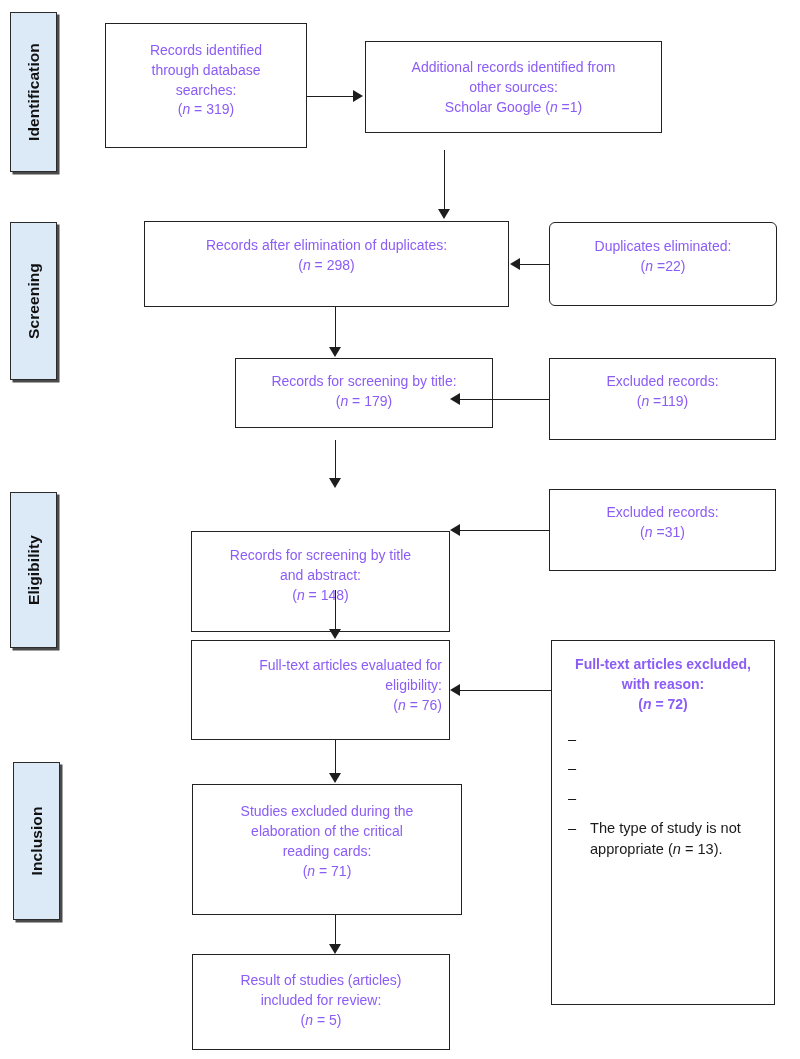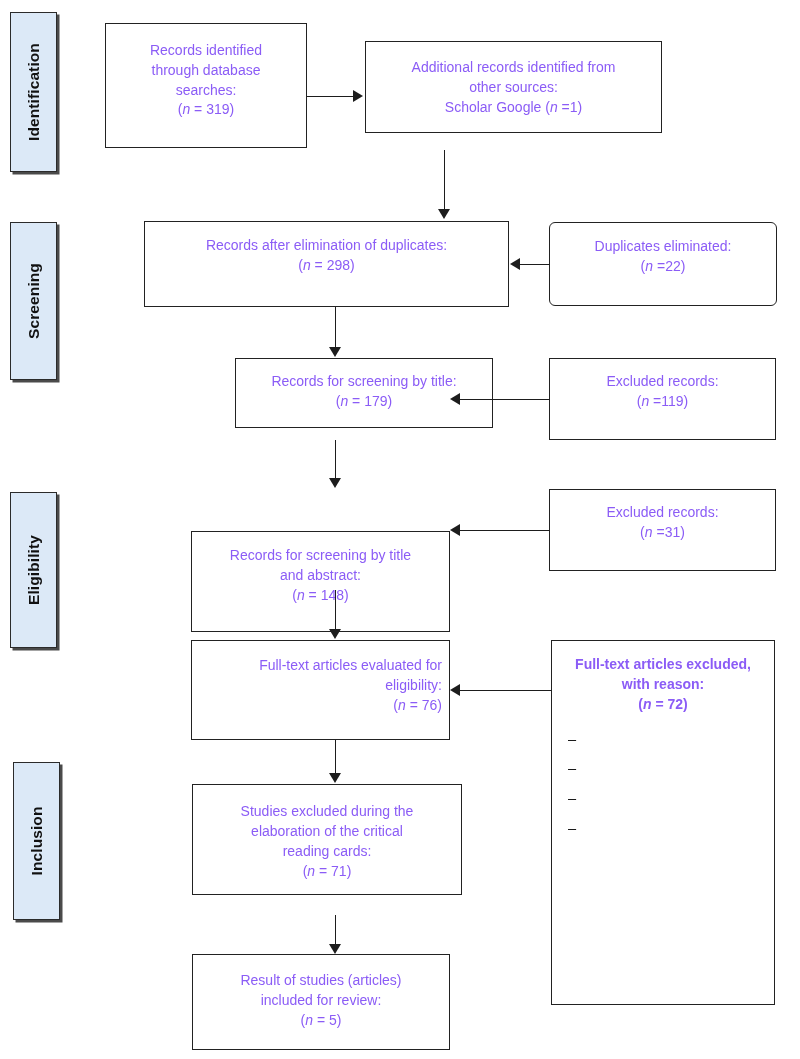--- a/index.html
+++ b/index.html
@@ -203,25 +203,26 @@
         <span class="reason-dash">–</span>
       </div>
       <div class="reason-item">
         <span class="reason-dash">–</span>
       </div>
       <div class="reason-item">
         <span class="reason-dash">–</span>
       </div>
       <div class="reason-item">
         <span class="reason-dash">–</span>
+        <span class="reason-text">The type of study is not appropriate (<em class="n">n</em> = 13).</span>
       </div>
     </div>
   </div>
 
-  <div class="box" style="left:192px; top:784px; width:270px; height:111px;">
+  <div class="box" style="left:192px; top:784px; width:270px; height:131px;">
     <div class="box-inner" style="margin-top:17px;">Studies excluded during the
 elaboration of the critical
 reading cards:
 (<em class="n">n</em> = 71)</div>
   </div>
 
   <div class="box" style="left:192px; top:954px; width:258px; height:96px;">
     <div class="box-inner" style="margin-top:16px;">Result of studies (articles)
 included for review:
 (<em class="n">n</em> = 5)</div>

